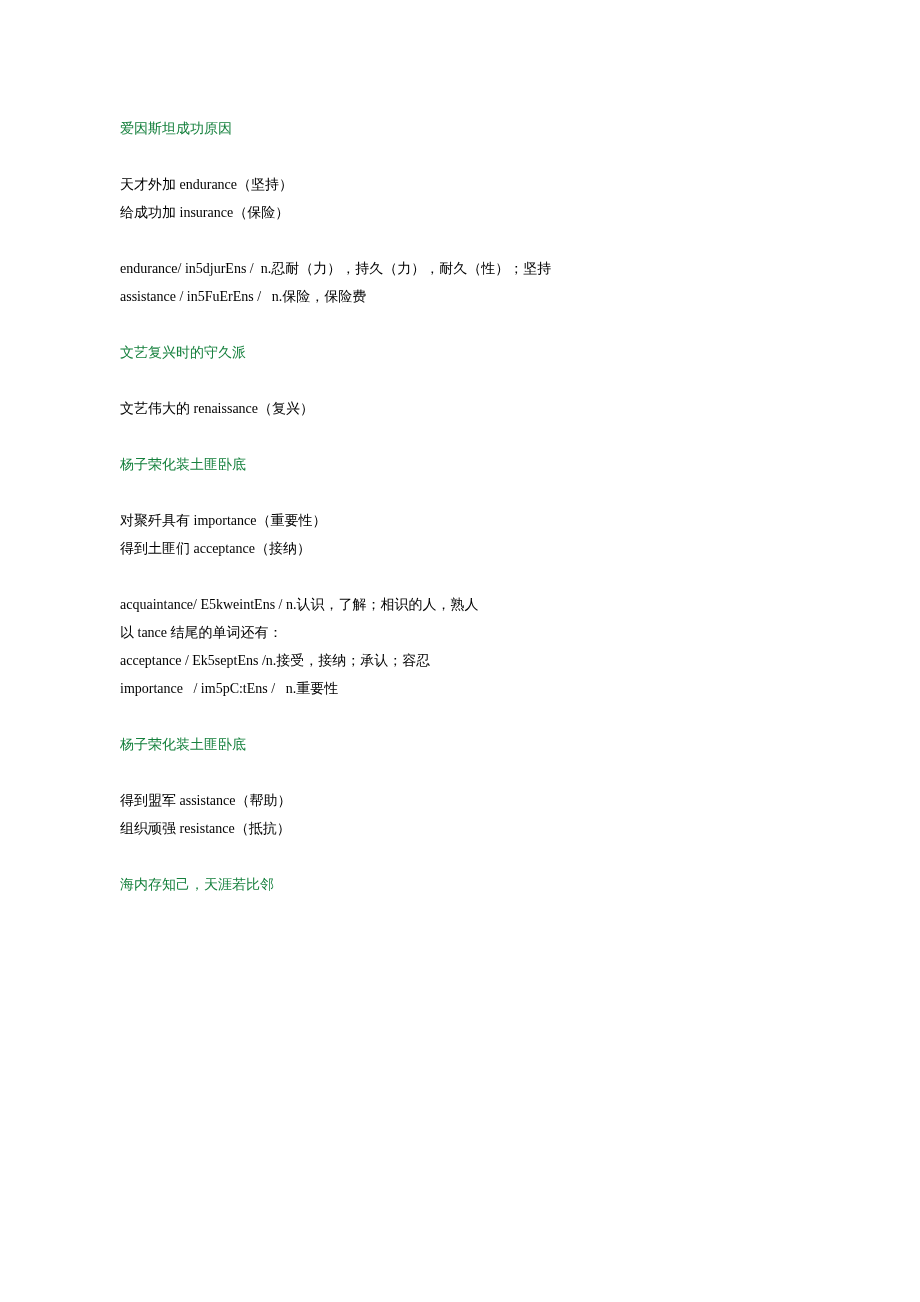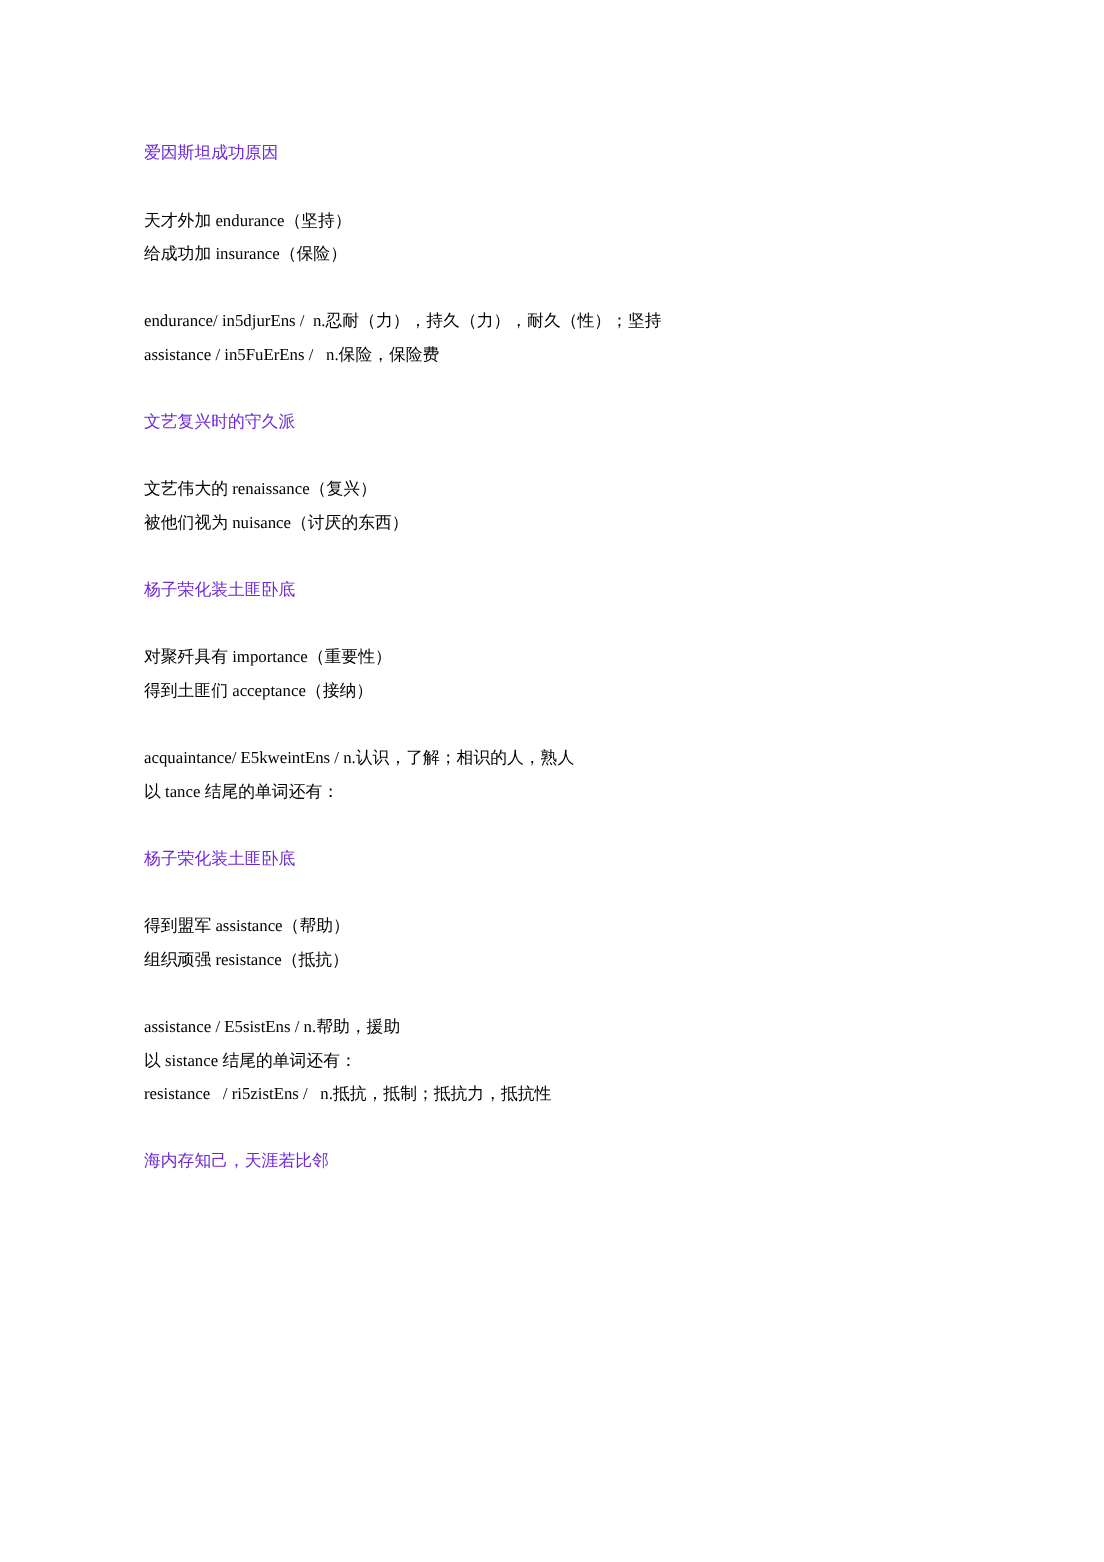--- a/index.html
+++ b/index.html
@@ -9,21 +9,21 @@
     width: 920px;
     font-family: "SimSun", "宋体", serif;
   }
   .page {
     padding: 115px 120px 60px 120px;
     font-size: 14px;
     color: #000;
     line-height: 2.0;
   }
   .heading {
-    color: #6d28d9;
+    color: #15803d;
     margin-bottom: 28px;
     margin-top: 28px;
   }
   .heading.first { margin-top: 0; }
   .para {
     margin-bottom: 28px;
   }
   .line {
     white-space: pre-wrap;
   }
@@ -37,35 +37,31 @@
       <div class="line">天才外加 endurance（坚持）</div>
       <div class="line">给成功加 insurance（保险）</div>
     </div>
     <div class="para">
       <div class="line">endurance/ in5djurEns /  n.忍耐（力），持久（力），耐久（性）；坚持</div>
       <div class="line">assistance / in5FuErEns /   n.保险，保险费</div>
     </div>
     <div class="heading">文艺复兴时的守久派</div>
     <div class="para">
       <div class="line">文艺伟大的 renaissance（复兴）</div>
-      <div class="line">被他们视为 nuisance（讨厌的东西）</div>
     </div>
     <div class="heading">杨子荣化装土匪卧底</div>
     <div class="para">
       <div class="line">对聚歼具有 importance（重要性）</div>
       <div class="line">得到土匪们 acceptance（接纳）</div>
     </div>
     <div class="para">
       <div class="line">acquaintance/ E5kweintEns / n.认识，了解；相识的人，熟人</div>
       <div class="line">以 tance 结尾的单词还有：</div>
+      <div class="line">acceptance / Ek5septEns /n.接受，接纳；承认；容忍</div>
+      <div class="line">importance   / im5pC:tEns /   n.重要性</div>
     </div>
     <div class="heading">杨子荣化装土匪卧底</div>
     <div class="para">
       <div class="line">得到盟军 assistance（帮助）</div>
       <div class="line">组织顽强 resistance（抵抗）</div>
     </div>
-    <div class="para">
-      <div class="line">assistance / E5sistEns / n.帮助，援助</div>
-      <div class="line">以 sistance 结尾的单词还有：</div>
-      <div class="line">resistance   / ri5zistEns /   n.抵抗，抵制；抵抗力，抵抗性</div>
-    </div>
     <div class="heading">海内存知己，天涯若比邻</div>
   </div>
 
 </body></html>

